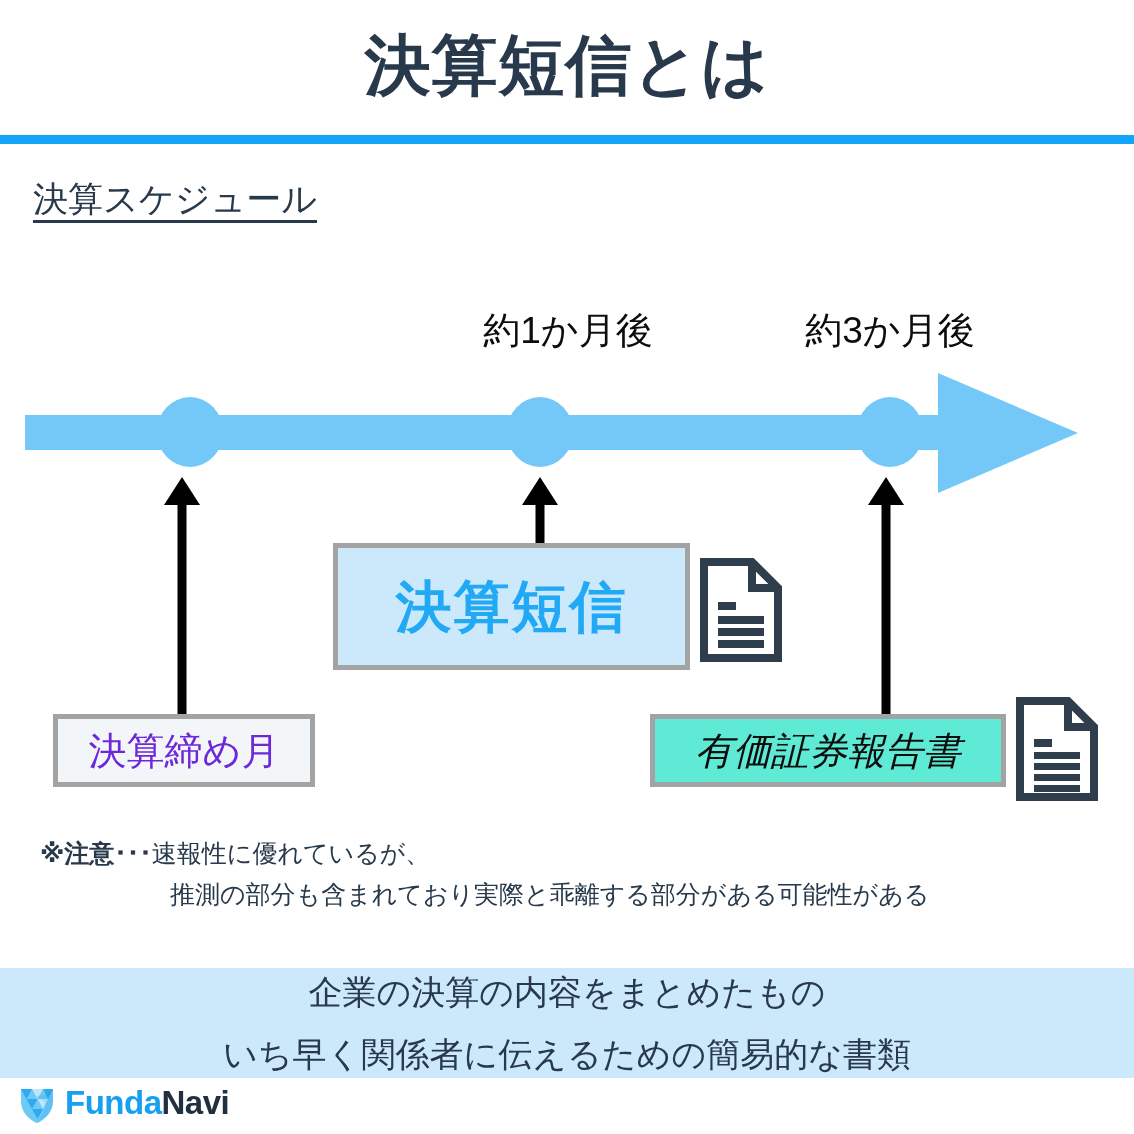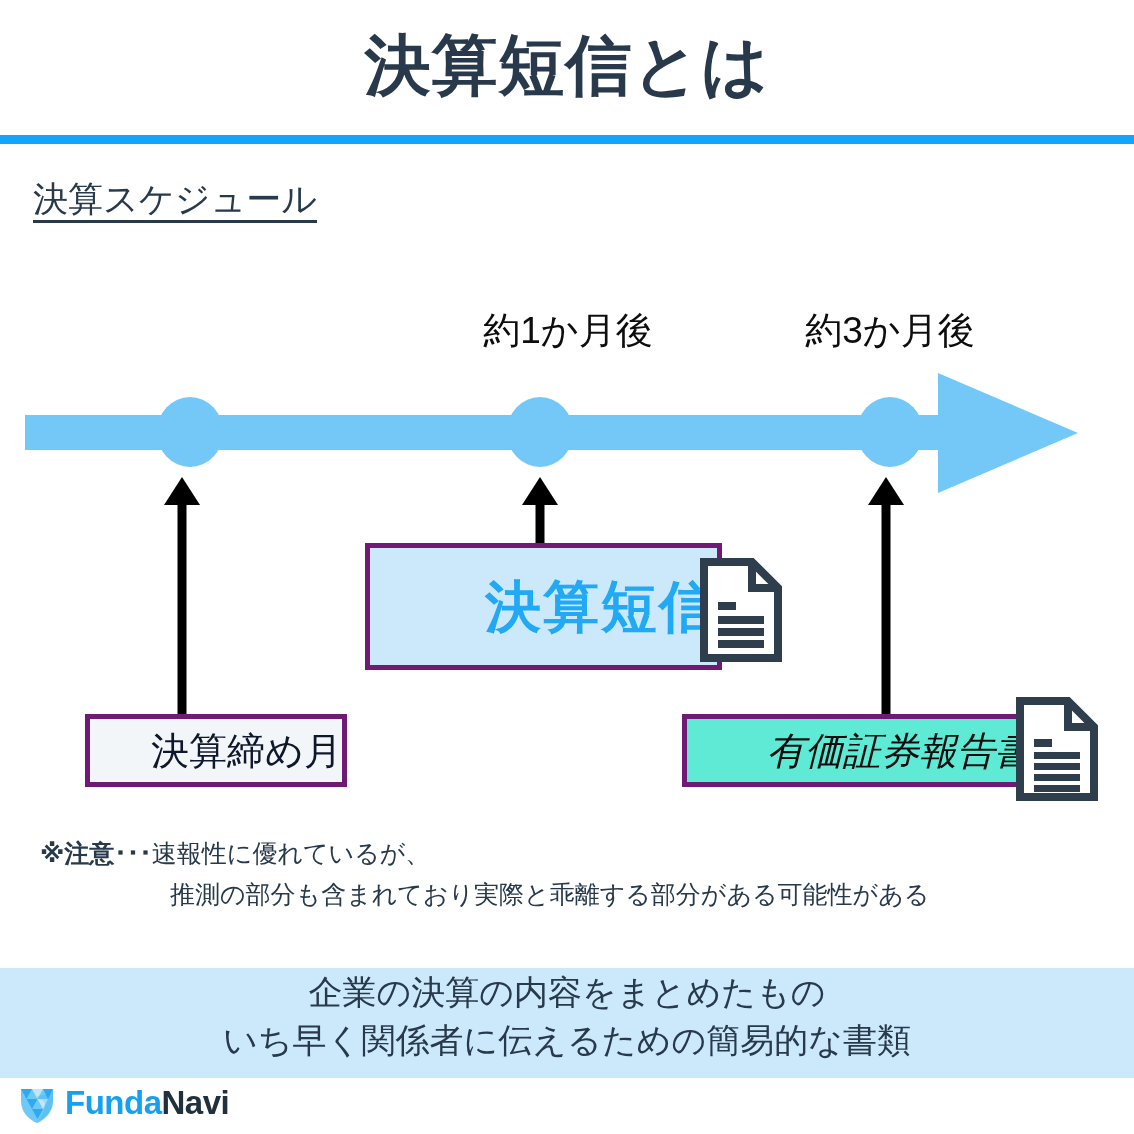--- a/index.html
+++ b/index.html
@@ -105,26 +105,25 @@
     height: 0;
     border-left: 18px solid transparent;
     border-right: 18px solid transparent;
     border-bottom: 28px solid #000000;
   }
 
   
   .callout {
     position: absolute;
     box-sizing: border-box;
-    border: 5px solid #701a75;
+    border: 5px solid #a3a3a3;
     display: flex;
     align-items: center;
-    justify-content: flex-end;
+    justify-content: center;
     line-height: 1;
-    margin-left: 32px;
   }
   #box-kessan-tanshin {
     left: 333px;
     top: 543px;
     width: 357px;
     height: 127px;
     background: #cce9fb;
   }
   #box-kessan-tanshin .callout-text {
     font-size: 56px;
@@ -134,21 +133,21 @@
   }
   #box-kessan-shime {
     left: 53px;
     top: 714px;
     width: 262px;
     height: 73px;
     background: #f2f6f9;
   }
   #box-kessan-shime .callout-text {
     font-size: 38px;
-    color: #0f172a;
+    color: #6d28d9;
   }
   #box-yuho {
     left: 650px;
     top: 714px;
     width: 356px;
     height: 73px;
     background: #5eead4;
     font-style: italic;
   }
   #box-yuho .callout-text {
@@ -178,21 +177,21 @@
   #footer-banner {
     position: absolute;
     left: 0;
     top: 968px;
     width: 1134px;
     height: 110px;
     background: #cce9fb;
     display: flex;
     flex-direction: column;
     align-items: center;
-    justify-content: flex-start;
+    justify-content: space-between;
   }
   #footer-banner .banner-line {
     font-size: 34px;
     color: #27394a;
     line-height: 1.42;
   }
   #brand-logo {
     position: absolute;
     left: 20px;
     top: 1086px;

